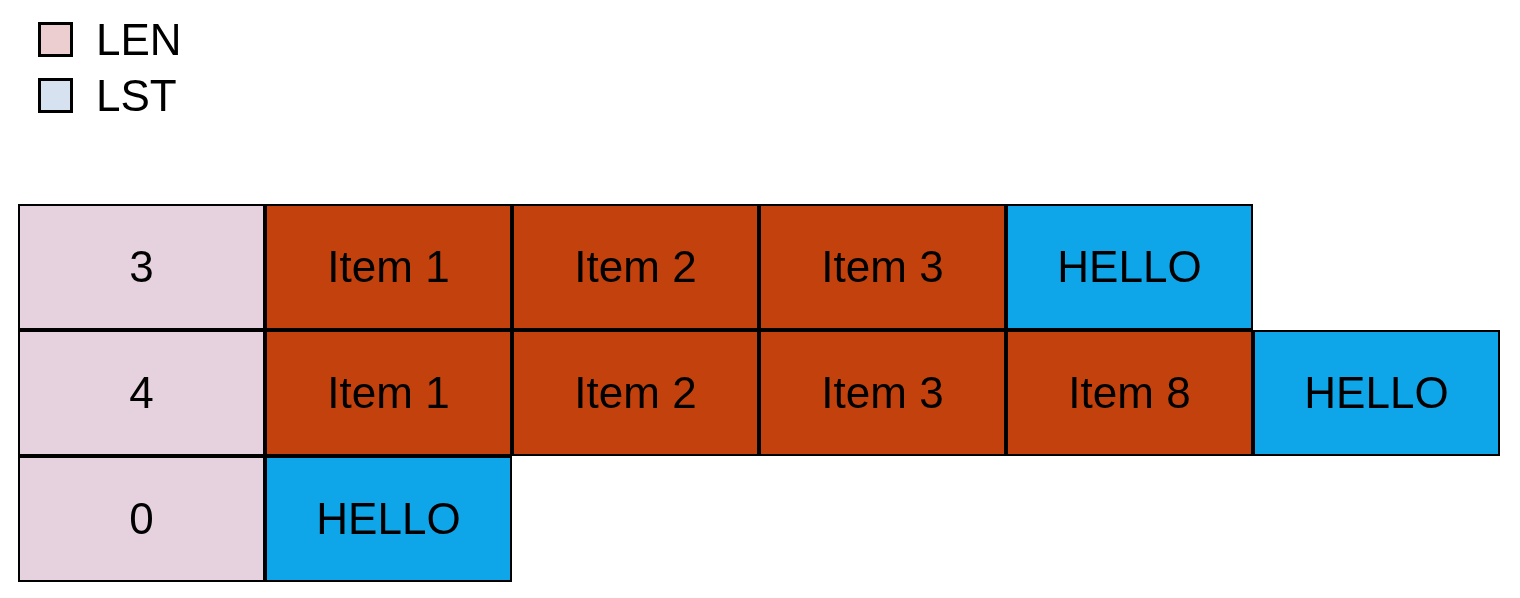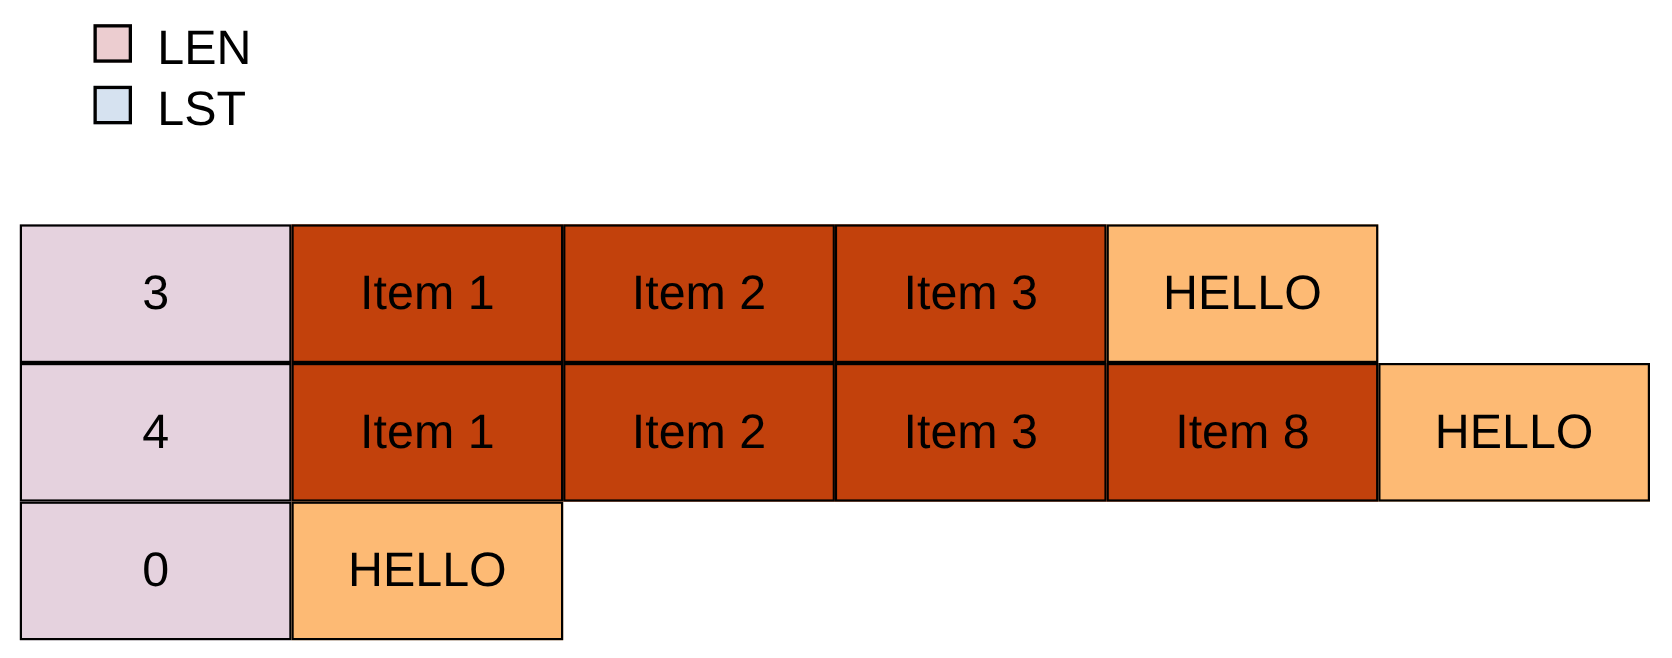--- a/index.html
+++ b/index.html
@@ -21,24 +21,23 @@
   .legend {
     position: absolute;
     left: 38px;
     top: 22px;
     display: flex;
     flex-direction: column;
     gap: 21px;
   }
   .legend-item {
     display: flex;
-    align-items: flex-start;
+    align-items: center;
     gap: 23px;
     height: 35px;
-    margin-left: 47px;
   }
   .swatch {
     width: 35px;
     height: 35px;
     box-sizing: border-box;
     border: 3px solid #000000;
     flex: 0 0 auto;
   }
   .swatch-len { background: #eccdd0; }
   .swatch-lst { background: #d6e2f0; }
@@ -65,21 +64,21 @@
     border: 2.5px solid #000000;
     display: flex;
     align-items: center;
     justify-content: center;
     font-size: 44px;
     line-height: 1;
     white-space: nowrap;
   }
   .cell-len { background: #e5d2de; }
   .cell-lst { background: #c2410c; }
-  .cell-fld { background: #fdba74; }
+  .cell-fld { background: #0ea5e9; }
 </style>
 </head>
 <body>
 
 <div class="canvas">
 
   <div class="legend">
     <div class="legend-item">
       <span class="swatch swatch-len"></span>
       <span class="legend-label">LEN</span>

